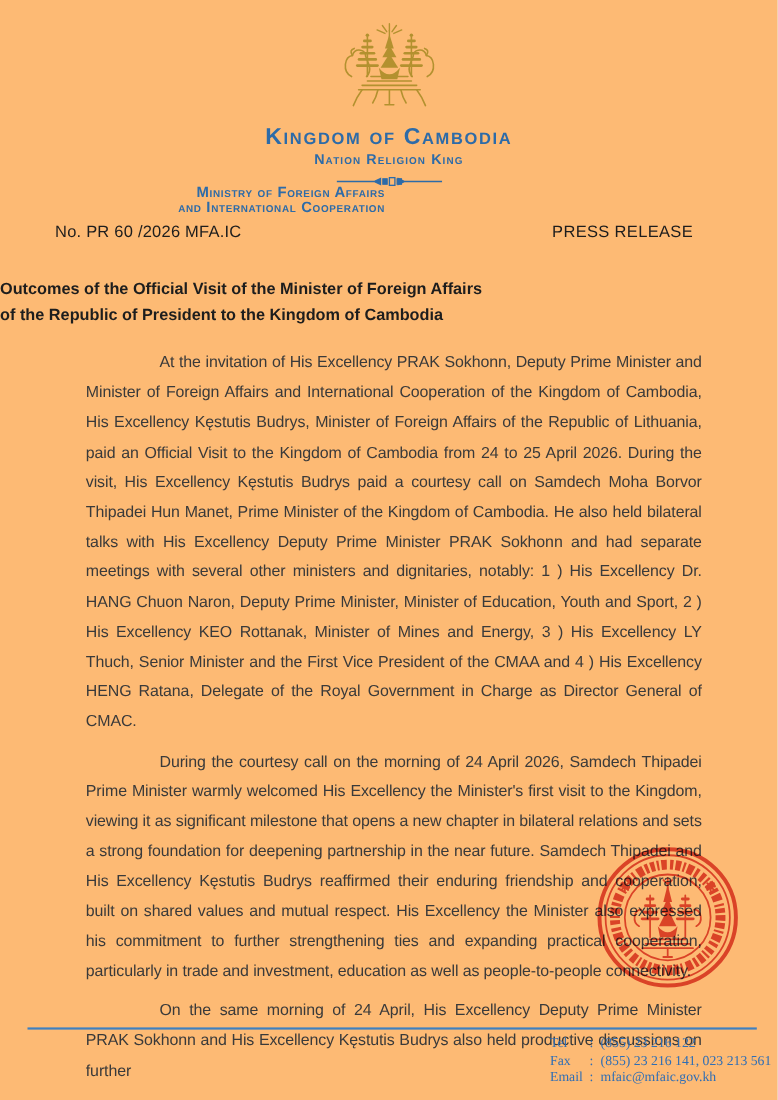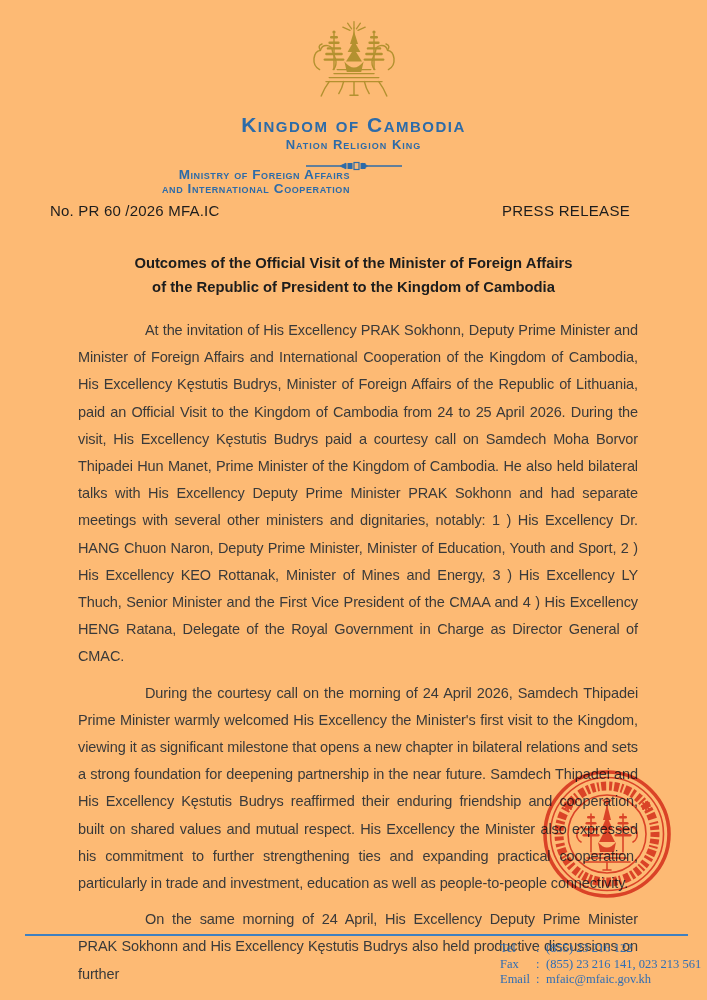--- a/index.html
+++ b/index.html
@@ -28,21 +28,21 @@
   }
   .ref-row{
     position:absolute;top:202px;left:50px;right:77px;
     display:flex;justify-content:space-between;
     font-size:15px;color:#1d1d1d;
   }
   .ref-no{letter-spacing:.2px;}
   .press-release{letter-spacing:.3px;}
   
   .doc-title{
-    position:absolute;top:251px;left:0;width:100%;text-align:center;
+    position:absolute;top:251px;left:0;width:100%;text-align:left;
     font-weight:bold;font-size:14.8px;line-height:24px;color:#1d1d1d;
   }
   
   .body-text{
     position:absolute;top:317px;left:78px;width:560px;
     font-size:14.5px;line-height:27.2px;text-align:justify;
     letter-spacing:-0.1px;color:#3a3a3a;
   }
   .body-text p{margin:0 0 9px 0;text-indent:67px;}
   

